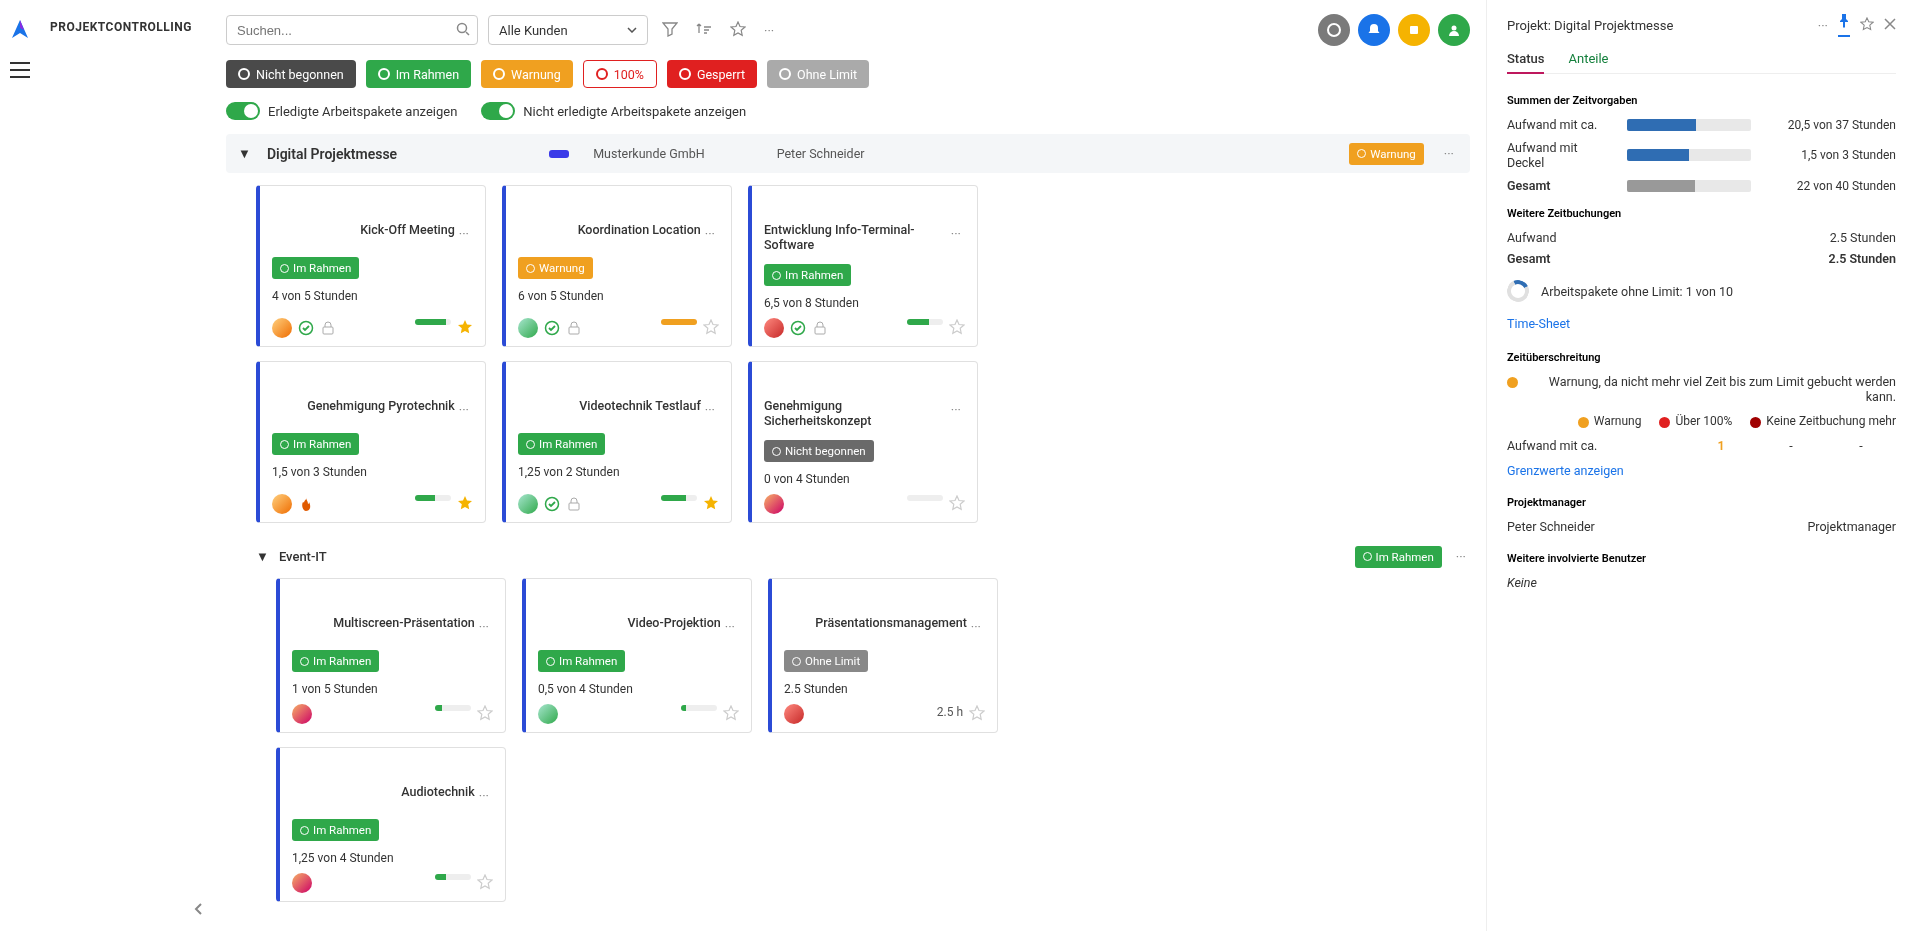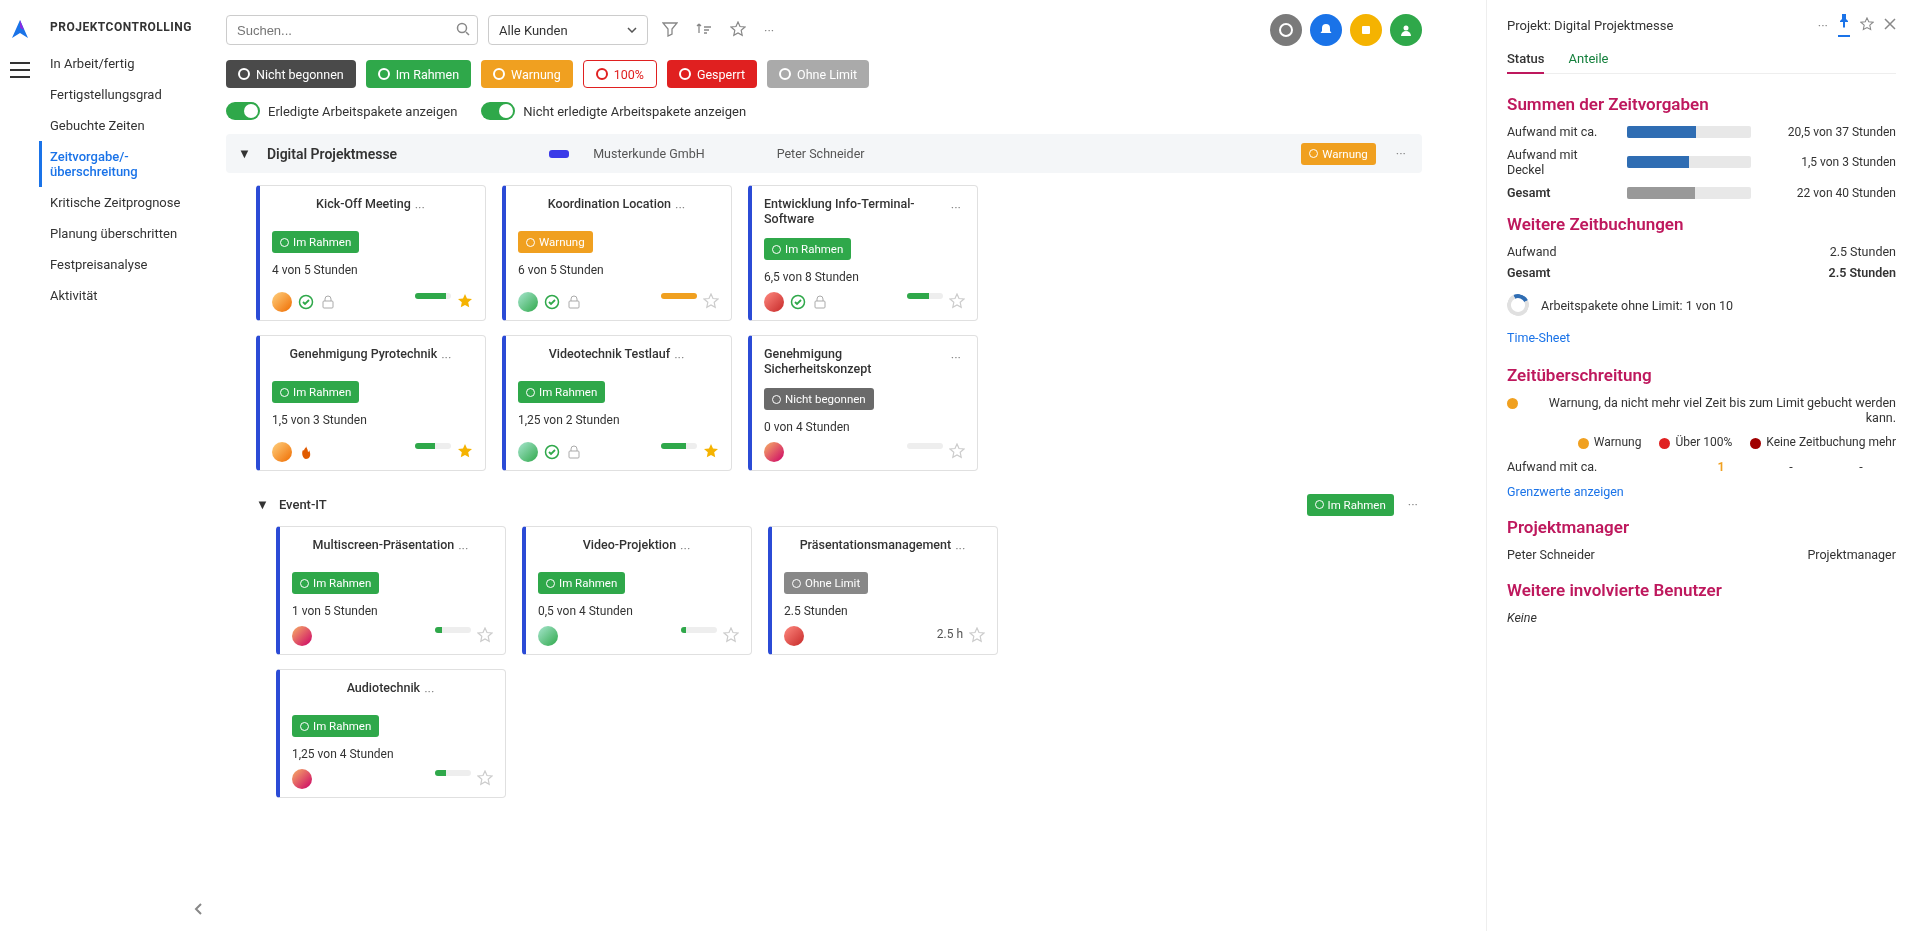--- a/index.html
+++ b/index.html
@@ -44,49 +44,49 @@
 .group-badge { margin-left: auto; }
 .badge-small { display: inline-flex; align-items: center; gap: 4px; height: 22px; padding: 0 8px; border-radius: 3px; font-size: 11.5px; color: #fff; }
 .badge-small .ring-s { width: 9px; height: 9px; border: 1.5px solid #fff; border-radius: 50%; }
 .bg-warning { background: #f0a020; }
 .bg-inrange { background: #2fa84a; }
 .bg-notstarted { background: #6a6a6a; color: #fff; }
 .bg-nolimit { background: #888; }
 .more-dots { color: #888; cursor: pointer; padding: 4px; }
 .card-grid { display: grid; grid-template-columns: repeat(3, 230px); gap: 14px 16px; margin: 0 0 16px 30px; }
 .card { border: 1px solid #e0e0e0; border-radius: 4px; border-left: 4px solid #2b4bd6; padding: 10px 12px 8px; background: #fff; display: flex; flex-direction: column; gap: 8px; min-height: 128px; position: relative; }
-.card-head { display: flex; justify-content: center; align-items: flex-start; }
+.card-head { display: flex; justify-content: flex-end; align-items: flex-start; margin-top: 26px; }
 .card-title { font-size: 12.5px; font-weight: 500; }
 .card-stat { margin-top: 4px; }
 .card-hours { font-size: 12px; color: #333; margin-top: 2px; }
 .card-foot { display: flex; align-items: center; gap: 6px; margin-top: auto; }
 .avatar { width: 20px; height: 20px; border-radius: 50%; background: linear-gradient(135deg,#f7b267,#c06); display:inline-block; }
 .avatar.b { background: linear-gradient(135deg,#a8e6cf,#2fa84a); }
 .avatar.r { background: linear-gradient(135deg,#ff8a80,#c62828); }
 .avatar.o { background: linear-gradient(135deg,#ffd180,#ef6c00); }
 .ic { width: 16px; height: 16px; display: inline-flex; align-items:center; justify-content:center; color: #888; }
 .ic.green { color: #2fa84a; }
 .progress-mini { width: 36px; height: 6px; background: #eee; border-radius: 3px; overflow: hidden; }
 .progress-mini > div { height: 100%; background: #2fa84a; }
 .progress-mini.orange > div { background: #f0a020; }
 .star { color: #ccc; cursor: pointer; }
 .star.filled { color: #f5b301; }
 .foot-right { margin-left: auto; display: flex; align-items: flex-start; gap: 6px; }
 .subgroup-header { display: flex; align-items: center; padding: 6px 0 10px 8px; gap: 10px; margin-left: 22px; }
 .subgroup-header .sg-title { font-weight: 500; font-size: 13px; }
-.sidepanel { width: 430px; border-left: 1px solid #eee; display: flex; flex-direction: column; padding: 14px 20px; overflow-y: auto; margin-left: 48px; }
+.sidepanel { width: 430px; border-left: 1px solid #eee; display: flex; flex-direction: column; padding: 14px 20px; overflow-y: auto; }
 .sp-head { display: flex; align-items: center; gap: 8px; margin-bottom: 8px; }
 .sp-title { font-size: 13px; }
 .sp-actions { margin-left: auto; display: flex; align-items: center; gap: 10px; color: #888; }
 .sp-actions .ic-btn { cursor: pointer; }
 .pin-active { color: #1a73e8; border-bottom: 2px solid #1a73e8; padding-bottom: 4px; }
 .sp-tabs { display: flex; gap: 24px; border-bottom: 1px solid #eee; margin-bottom: 14px; }
 .sp-tab { padding: 6px 0; font-size: 13px; cursor: pointer; color: #15803d; }
 .sp-tab.active { color: #333; border-bottom: 2px solid #be185d; font-weight: 500; margin-bottom:-1px;text-align:center; }
-.sp-section-title { color: #be185d; font-size: 17px; font-weight: 600; margin: 6px 0 10px; }
+.sp-section-title { color: #000000; font-size: 11px; font-weight: 600; margin: 6px 0 10px; }
 .sp-row { display: flex; align-items: center; gap: 10px; margin-bottom: 8px; font-size: 12.5px; }
 .sp-row .lbl { width: 110px; }
 .sp-row .bar { flex: 1; height: 12px; background: #e8e8e8; border-radius: 2px; overflow: hidden; }
 .sp-row .bar > div { height: 100%; background: #2f6db3; }
 .sp-row .bar.grey > div { background: #999; }
 .sp-row .val { width: 135px; text-align: right; font-size: 12px; }
 .sp-kv { display: flex; justify-content: space-between; font-size: 12.5px; margin-bottom: 6px; }
 .sp-donut-row { display: flex; align-items: center; gap: 12px; margin: 8px 0; font-size: 12.5px; }
 .donut { width: 22px; height: 22px; border-radius: 50%; border: 4px solid #e0e0e0; border-top-color: #2f6db3; transform: rotate(20deg); }
 .link { color: #1a73e8; cursor: pointer; font-size: 12.5px; }
@@ -119,30 +119,20 @@
       </svg>
     <div class="ham-icon">
       <svg width="20" height="16" viewBox="0 0 20 16">
           <path d="M0 1h20M0 8h20M0 15h20" stroke="#333" stroke-width="2"></path>
         </svg>
     </div>
   </div>
 
   <div class="nav-panel">
     <div class="nav-title">PROJEKTCONTROLLING</div>
-    <div id="nav-items">
-        <div class="nav-item">In Arbeit/fertig</div>
-        <div class="nav-item">Fertigstellungsgrad</div>
-        <div class="nav-item">Gebuchte Zeiten</div>
-        <div class="nav-item active">Zeitvorgabe/-überschreitung</div>
-        <div class="nav-item">Kritische Zeitprognose</div>
-        <div class="nav-item">Planung überschritten</div>
-        <div class="nav-item">Festpreisanalyse</div>
-        <div class="nav-item">Aktivität</div>
-      </div>
     <div class="collapse-btn">
       <svg width="10" height="14" viewBox="0 0 10 14">
           <path d="M7 2 L2 7 L7 12" stroke="#888" stroke-width="2" fill="none"></path>
         </svg>
     </div>
   </div>
 
   <div class="main">
     <div class="topbar">
       <div class="search-box">

